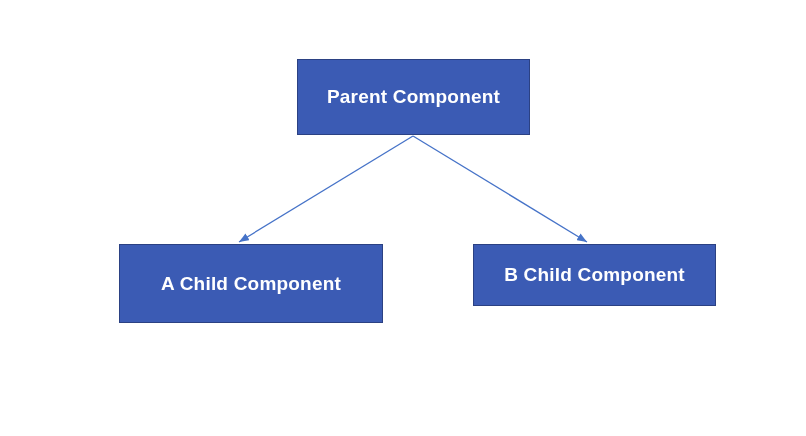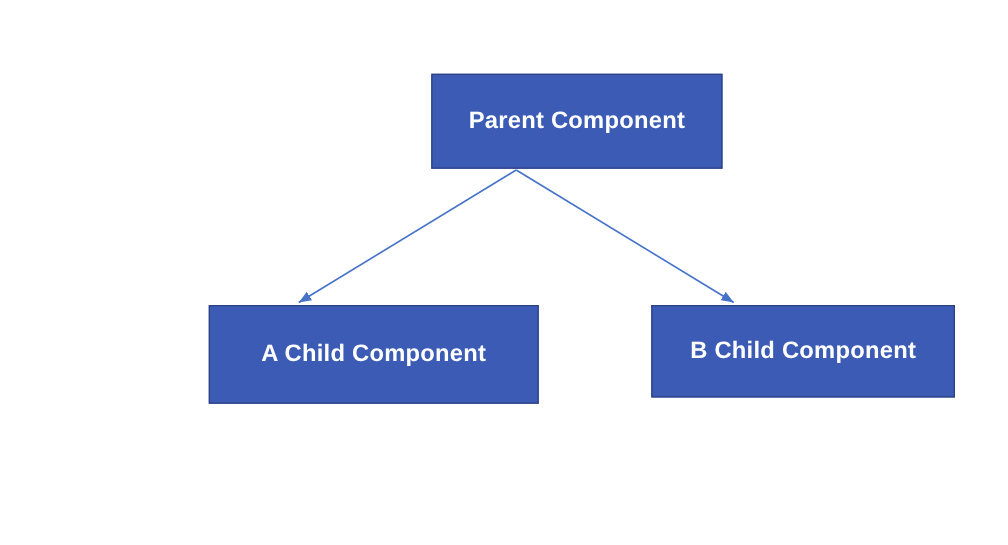--- a/index.html
+++ b/index.html
@@ -29,25 +29,24 @@
     background: var(--node-fill, #3b5bb4);
     border: 1.5px solid var(--node-border, #2b4183);
     display: flex;
     align-items: center;
     justify-content: center;
     color: var(--node-text, #ffffff);
     font-size: 19px;
     font-weight: 700;
     letter-spacing: 0.2px;
     text-align: center;
-    margin-left: 48px;
   }
   .node-parent  { left: 297px; top: 59px;  width: 233px; height: 76px; }
   .node-child-a { left: 119px; top: 244px; width: 264px; height: 79px; }
-  .node-child-b { left: 473px; top: 244px; width: 243px; height: 74px; }
+  .node-child-b { left: 473px; top: 244px; width: 243px; height: 62px; }
 </style>
 </head>
 <body>
 
 <div class="canvas">
 
   <svg class="connector-layer" width="806" height="436" viewBox="0 0 806 436" xmlns="http://www.w3.org/2000/svg">
     <defs>
       <marker id="arrowhead" markerUnits="userSpaceOnUse" markerWidth="10" markerHeight="8" refX="10" refY="4" orient="auto">
         <path d="M0,0 L10,4 L0,8 Z" fill="#4673c8"></path>

